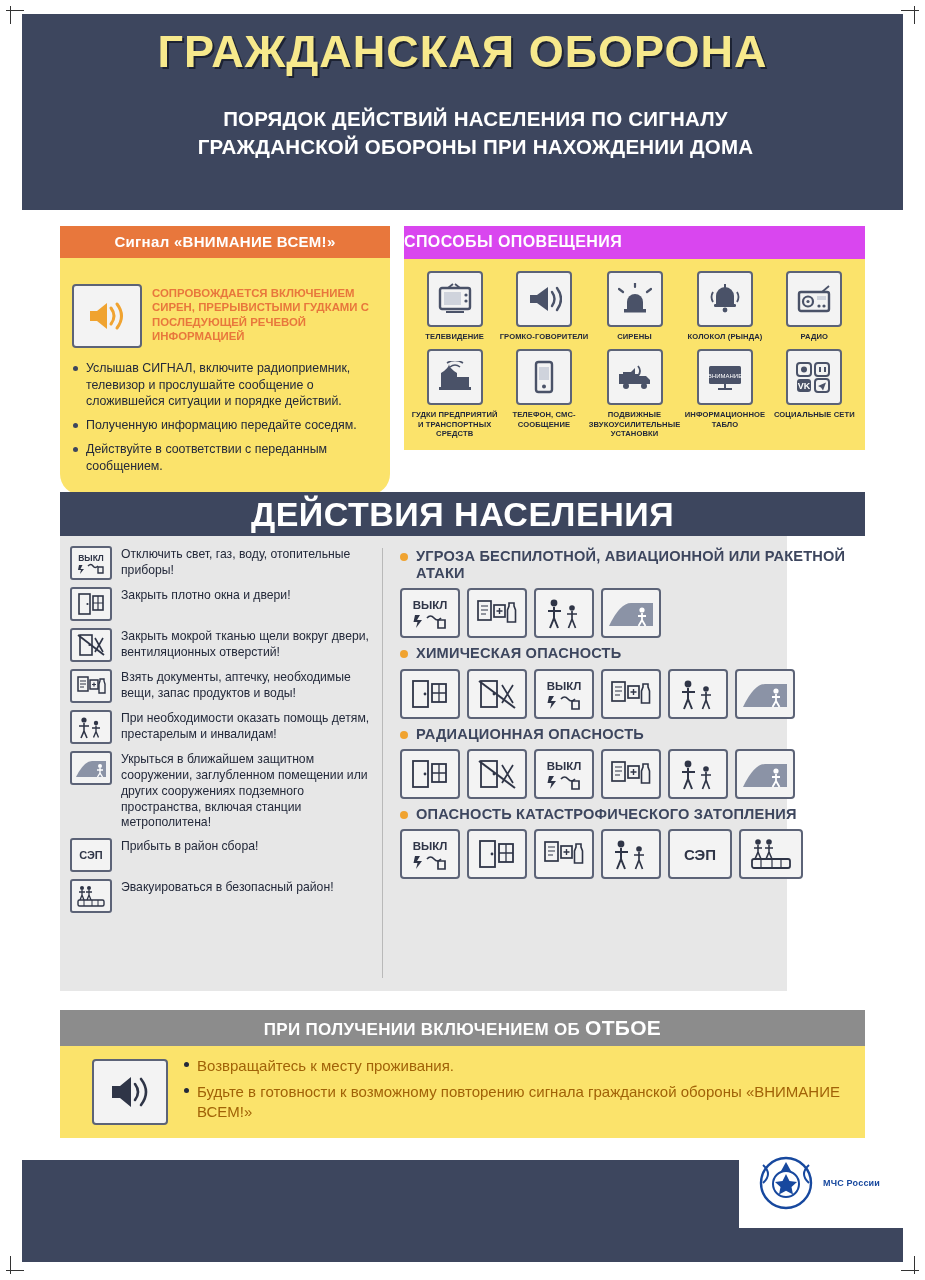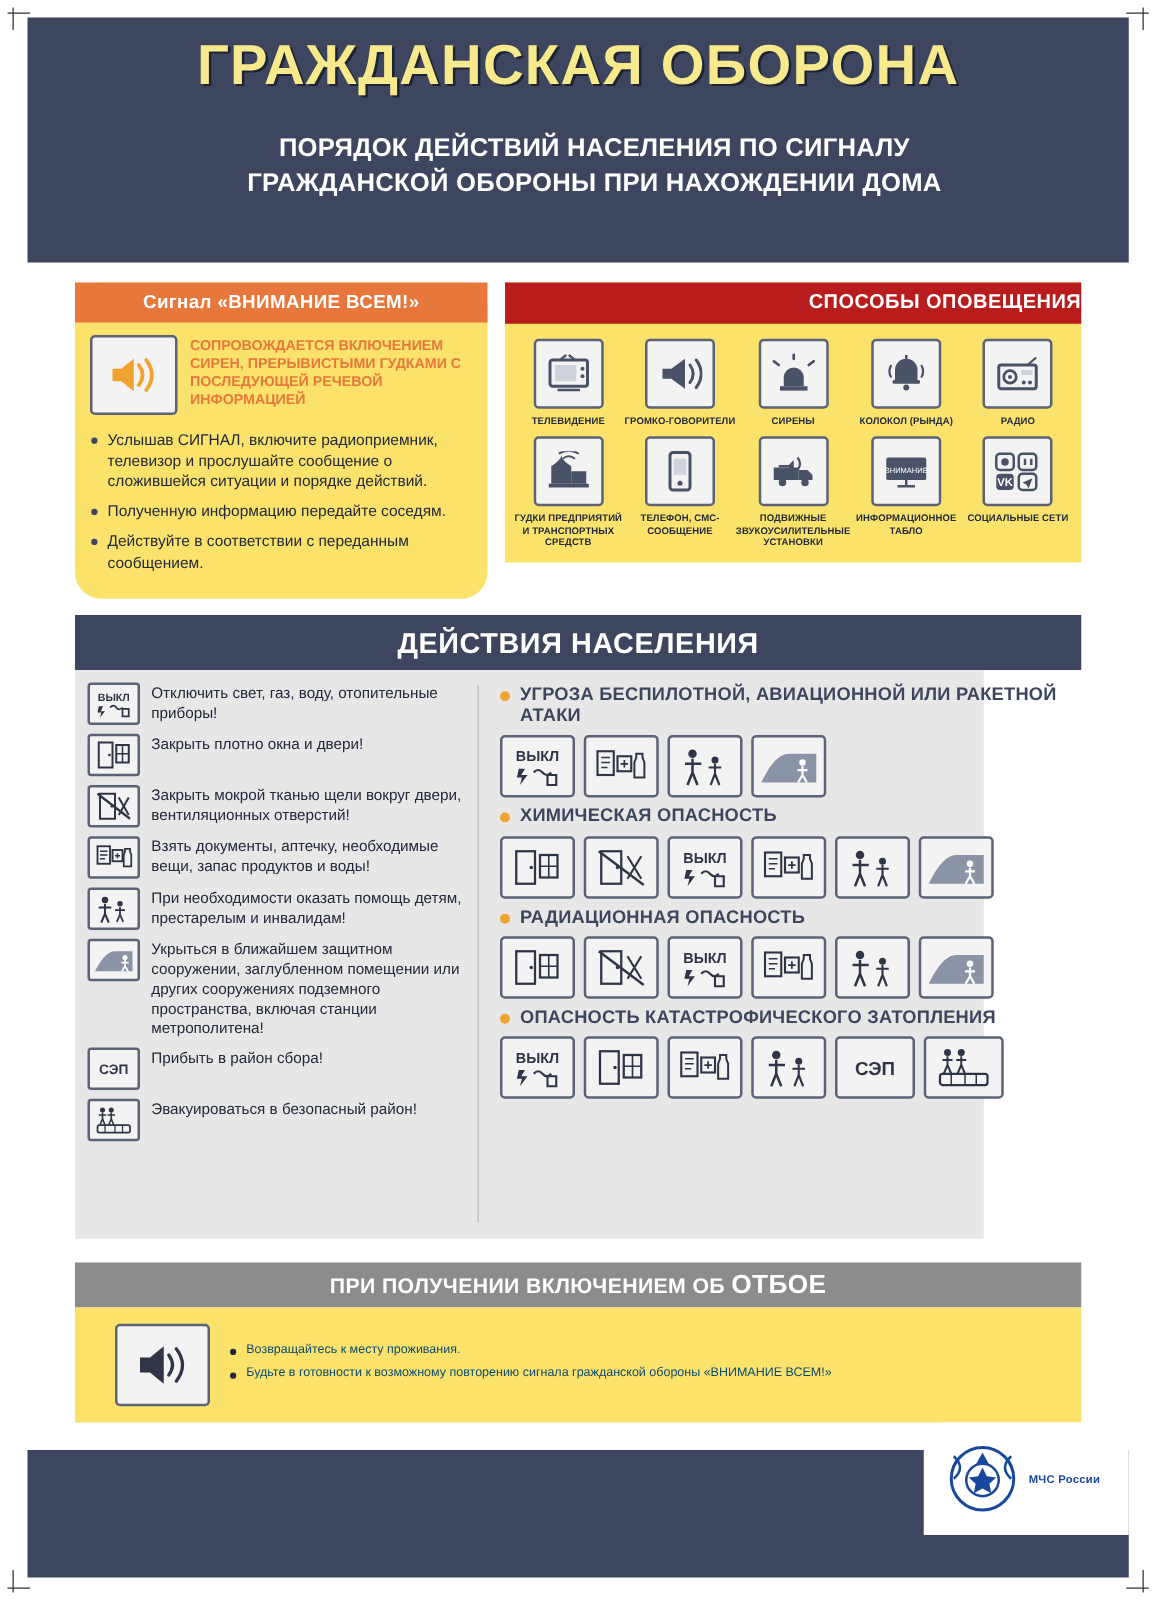--- a/index.html
+++ b/index.html
@@ -71,21 +71,21 @@
   .signal-head {
     background: #e8773c;
     color: #ffffff;
     font-size: 15px;
     font-weight: bold;
     text-align: center;
     padding: 7px 0 8px 0;
     letter-spacing: 0.3px;
   }
   .signal-body { padding: 10px 12px 14px 12px; }
-  .signal-row { display: flex; gap: 10px; align-items: flex-start; }
+  .signal-row { display: flex; gap: 10px; align-items: flex-start; margin-top: 16px; }
   .speaker-tile {
     width: 66px; height: 60px;
     background: #f3f3f3;
     border: 2px solid #5c6377;
     border-radius: 4px;
     flex: 0 0 auto;
     display: flex; align-items: center; justify-content: center;
   }
   .signal-note {
     color: #e8773c;
@@ -119,25 +119,25 @@
 
   
   .methods-box {
     position: absolute;
     left: 382px;
     top: 212px;
     width: 461px;
     background: #fbe36b;
   }
   .methods-head {
-    background: #b91c1c;
+    background: #d946ef;
     color: #ffffff;
     font-size: 16px;
     font-weight: bold;
-    text-align: right;
+    text-align: left;
     padding: 7px 0 8px 0;
     letter-spacing: 0.4px;
   }
   .methods-grid {
     display: grid;
     grid-template-columns: repeat(5, 1fr);
     padding: 12px 6px 12px 6px;
     row-gap: 8px;
   }
   .method {
@@ -161,21 +161,21 @@
 
   
   .actions-head {
     position: absolute;
     left: 38px;
     top: 478px;
     width: 805px;
     height: 44px;
     background: #3d465e;
     color: #ffffff;
-    font-size: 23px;
+    font-size: 34px;
     font-weight: bold;
     text-align: center;
     line-height: 44px;
     letter-spacing: 0.5px;
   }
   .actions-body {
     position: absolute;
     left: 38px;
     top: 522px;
     width: 727px;
@@ -277,21 +277,21 @@
   .allclear-tile {
     width: 72px; height: 62px;
     background: #f3f3f3;
     border: 2px solid #5c6377;
     border-radius: 4px;
     display: flex; align-items: center; justify-content: center;
     flex: 0 0 auto;
   }
   .allclear-list {
     margin: 0; padding: 0; list-style: none;
-    font-size: 10px; color: #0c4a6e; line-height: 1.35;
+    font-size: 15px; color: #a16207; line-height: 1.35;
   }
   .allclear-list li {
     position: relative;
     padding-left: 15px;
     margin-bottom: 6px;
   }
   .allclear-list li:before {
     content: "";
     position: absolute;
     left: 2px; top: 6px;

